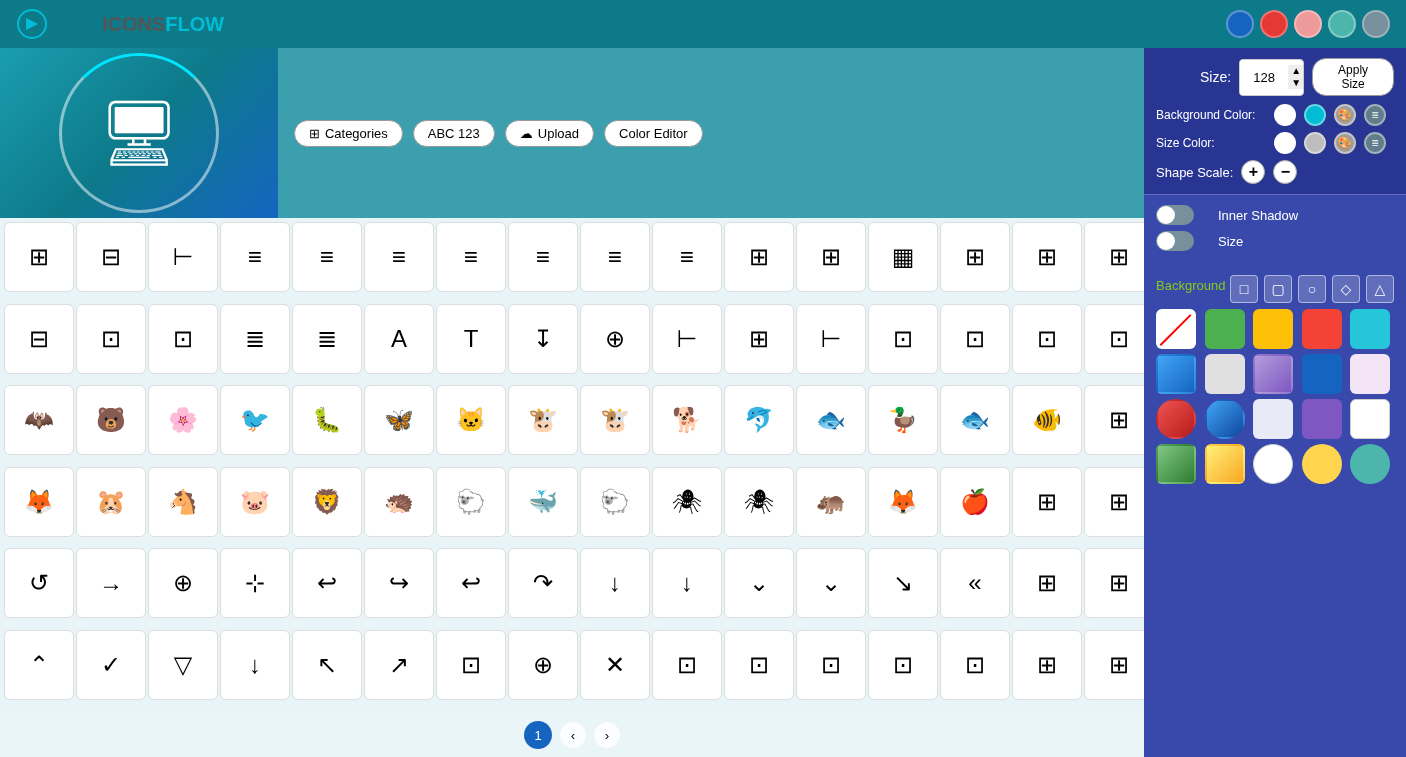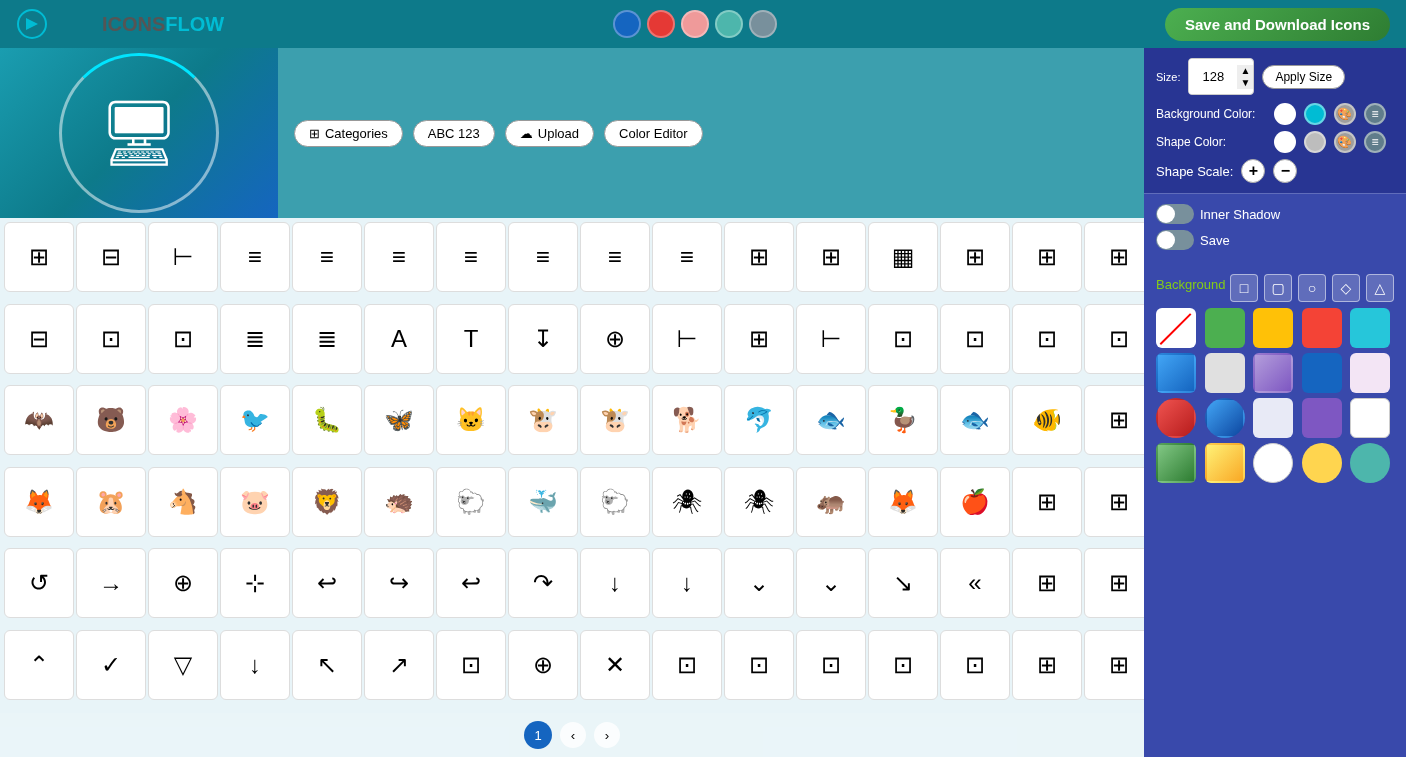--- a/index.html
+++ b/index.html
@@ -82,40 +82,40 @@
 
     
     .right-panel {
       width: 262px; flex-shrink: 0; background: #3949ab;
       display: flex; flex-direction: column; overflow: hidden;
     }
     .right-panel-top {
       background: #283593; padding: 10px 12px;
     }
     .size-row { display: flex; align-items: center; gap: 8px; margin-bottom: 8px; }
-    .size-label { color: white; font-size: 11px; }
+    .size-label { color: white; font-size: 14px; margin-left: 44px; }
     .size-input-wrap { display: flex; align-items: center; border: 1px solid #ccc; border-radius: 4px; background: white; overflow: hidden; }
     .size-input { width: 48px; border: none; text-align: center; font-size: 13px; outline: none; padding: 10px; }
     .size-arrows { display: flex; flex-direction: column; }
     .size-arrow { background: #eee; border: none; font-size: 10px; cursor: pointer; padding: 1px 3px; line-height: 1; }
     .apply-btn { background: white; border: 1.5px solid #999; border-radius: 14px; padding: 4px 12px; font-size: 12px; cursor: pointer; }
 
     .color-row { display: flex; align-items: center; gap: 8px; margin-bottom: 6px; }
     .color-label { color: white; font-size: 12px; width: 110px; }
     .color-swatch { width: 22px; height: 22px; border-radius: 50%; border: 2px solid rgba(255,255,255,0.4); cursor: pointer; }
     .color-swatch.white-sw { background: white; }
     .color-swatch.cyan-sw { background: #00bcd4; }
     .color-swatch.icon-sw { background: #9e9e9e; font-size: 12px; display: flex; align-items: center; justify-content: center; color: white; }
     .scale-row { display: flex; align-items: center; gap: 8px; margin-top: 4px; }
     .scale-label { color: white; font-size: 13px; }
     .scale-btn { background: white; border: 1.5px solid #999; border-radius: 50%; width: 24px; height: 24px; display: flex; align-items: center; justify-content: center; cursor: pointer; font-size: 16px; font-weight: bold; line-height: 1; border: none; }
 
     
     .effects-section { padding: 10px 12px; border-top: 1px solid rgba(255,255,255,0.2); }
-    .effect-row { display: flex; align-items: center; gap: 6px; margin-bottom: 6px; }
+    .effect-row { display: flex; align-items: center; gap: 24px; margin-bottom: 6px; }
     .toggle { width: 38px; height: 20px; border-radius: 10px; background: #ccc; position: relative; cursor: pointer; }
     .toggle.off { background: #78909c; }
     .toggle-knob { width: 18px; height: 18px; background: white; border-radius: 50%; position: absolute; top: 1px; left: 1px; transition: left 0.2s; }
     .effect-label { color: white; font-size: 13px; }
 
     
     .bg-section { flex: 1; padding: 8px 12px; overflow-y: auto; }
     .bg-title { color: #84cc16; font-size: 13px; margin-bottom: 8px; }
     .bg-shapes-row { display: flex; gap: 6px; margin-bottom: 8px; }
     .bg-shape-btn { background: rgba(255,255,255,0.2); border: 1.5px solid rgba(255,255,255,0.5); border-radius: 4px; width: 28px; height: 28px; display: flex; align-items: center; justify-content: center; cursor: pointer; color: white; font-size: 14px; }
@@ -135,21 +135,20 @@
       <span style="color:#555;">ICONS</span><span style="color:#00bcd4;">FLOW</span>
     </span>
   </div>
   <div class="header-colors">
     <div class="color-dot" style="background:#1565c0;"></div>
     <div class="color-dot" style="background:#e53935;"></div>
     <div class="color-dot" style="background:#ef9a9a;"></div>
     <div class="color-dot" style="background:#4db6ac;"></div>
     <div class="color-dot" style="background:#78909c;"></div>
   </div>
-  <button class="save-btn">Save and Download Icons</button>
 </div>
 
 <div class="main">
 
   <div style="display:flex;flex-direction:column;flex:1;overflow:hidden;">
 
     <div style="display:flex;flex-shrink:0;">
 
       <div class="preview-area" style="width:278px;height:170px;">
         <div class="preview-circle">
@@ -301,21 +300,21 @@
 
       <div class="color-row">
         <span class="color-label">Background Color:</span>
         <div class="color-swatch white-sw"></div>
         <div class="color-swatch cyan-sw"></div>
         <div class="color-swatch icon-sw" style="background:#9e9e9e;">🎨</div>
         <div class="color-swatch icon-sw" style="background:#607d8b;">≡</div>
       </div>
 
       <div class="color-row">
-        <span class="color-label">Shape Color:</span>
+        <span class="color-label">Size Color:</span>
         <div class="color-swatch white-sw"></div>
         <div class="color-swatch" style="background:#bdbdbd;"></div>
         <div class="color-swatch icon-sw" style="background:#9e9e9e;">🎨</div>
         <div class="color-swatch icon-sw" style="background:#607d8b;">≡</div>
       </div>
 
       <div class="scale-row">
         <span class="scale-label">Shape Scale:</span>
         <button class="scale-btn" style="background:white;border-radius:50%;width:24px;height:24px;border:1px solid #aaa;font-size:16px;line-height:1;cursor:pointer;">+</button>
         <button class="scale-btn" style="background:white;border-radius:50%;width:24px;height:24px;border:1px solid #aaa;font-size:16px;line-height:1;cursor:pointer;">−</button>
@@ -326,21 +325,21 @@
       <div class="effect-row">
         <div class="toggle off">
           <div class="toggle-knob"></div>
         </div>
         <span class="effect-label">Inner Shadow</span>
       </div>
       <div class="effect-row">
         <div class="toggle off">
           <div class="toggle-knob"></div>
         </div>
-        <span class="effect-label">Save</span>
+        <span class="effect-label">Size</span>
       </div>
     </div>
 
     <div class="bg-section">
       <div style="display:flex;align-items:center;justify-content:space-between;margin-bottom:6px;">
         <span class="bg-title">Background</span>
         <div class="bg-shapes-row" style="margin-bottom:0;">
           <button class="bg-shape-btn">□</button>
           <button class="bg-shape-btn">▢</button>
           <button class="bg-shape-btn">○</button>

